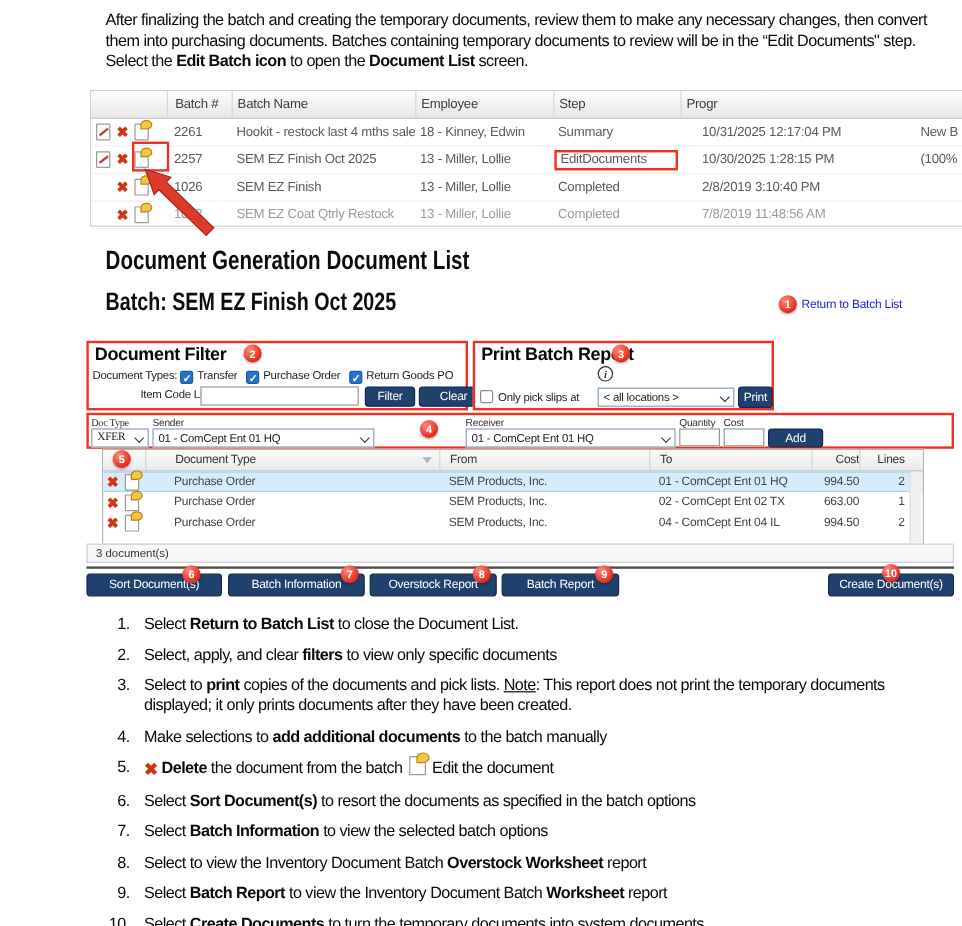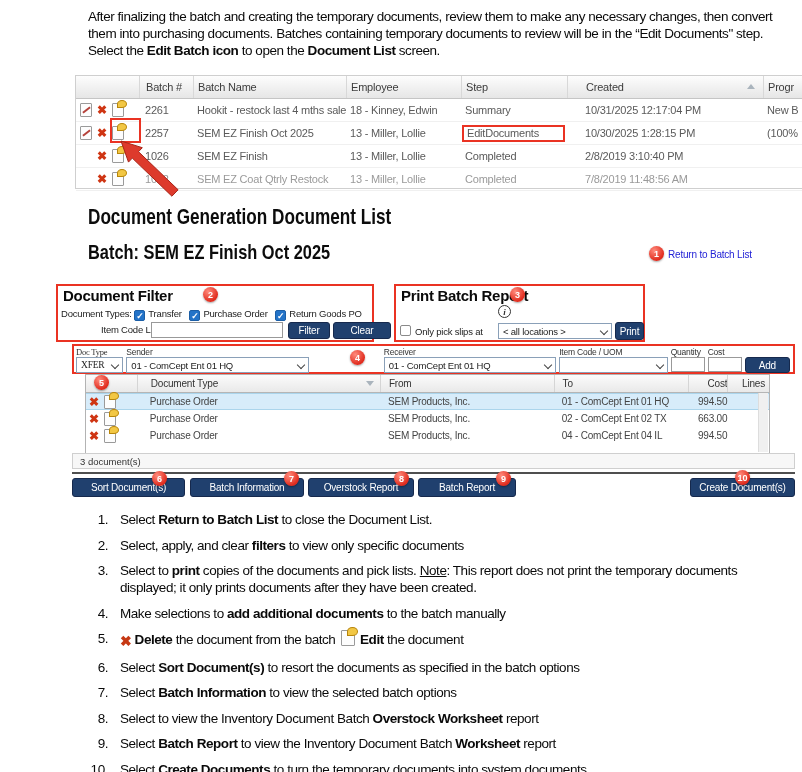--- a/index.html
+++ b/index.html
@@ -88,21 +88,21 @@
 
   
   .dtable{left:85px;top:374px;width:683px;height:78px;border:1px solid #b3b3b3;background:#fff;
     font-size:10px;color:#444;letter-spacing:-0.2px;}
   .dt-head{display:flex;height:17px;background:linear-gradient(#fbfbfb,#e9e9e9);
     border-bottom:1px solid #b5b5b5;color:#333;align-items:center;}
   .dt-head>div{border-left:1px solid #d5d5d5;height:100%;display:flex;align-items:center;box-sizing:border-box;}
   .dt-row{display:flex;height:17px;align-items:center;}
   .dt-row.sel{background:#d7ecfa;border-top:1px solid #abd5ec;border-bottom:1px solid #abd5ec;box-sizing:border-box;}
   .d-ic{width:35px;display:flex;align-items:center;padding-left:3px;box-sizing:border-box;}
-  .d-ty{width:245px;padding-left:13px;box-sizing:border-box;position:relative;margin-left:16px;}
+  .d-ty{width:245px;padding-left:24px;box-sizing:border-box;position:relative;}
   .d-fr{width:175px;padding-left:8px;box-sizing:border-box;}
   .d-to{width:135px;padding-left:8px;box-sizing:border-box;}
   .d-co{width:40px;text-align:right;box-sizing:border-box;}
   .d-li{width:42px;text-align:right;padding-right:4px;box-sizing:border-box;}
   .dt-scroll{position:absolute;right:1px;top:18px;bottom:1px;width:9px;background:#f0f0f0;border-left:1px solid #ddd;}
 
   .statusbar{left:72px;top:453px;width:723px;height:16px;background:#f7f7f7;border:1px solid #cfcfcf;
     box-sizing:border-box;font-size:9.5px;color:#333;display:flex;align-items:center;padding-left:7px;}
   .darkline{left:72px;top:472px;width:723px;height:2px;background:#4f4f4f;}
   .btnbar-btn{top:478px;height:19px;position:absolute;}
@@ -122,24 +122,20 @@
         </div>
       <div class="c-nm">
           <span>Batch Name</span>
         </div>
       <div class="c-em">
           <span>Employee</span>
         </div>
       <div class="c-st">
           <span>Step</span>
         </div>
-      <div class="c-cr">
-          <span>Created</span>
-          <span class="sort-up"></span>
-        </div>
       <div class="c-pr">
           <span>Progr</span>
         </div>
     </div>
 
     <div class="s1-row">
       <div class="c-ic">
         <span class="ico ico-page pencil"></span>
         <span class="ico ico-x"></span>
         <span class="ico ico-page bubble"></span>
@@ -196,21 +192,21 @@
   <div class="abs iconbox-red"></div>
   <svg class="abs" style="left:115px;top:135px;z-index:25;" width="70" height="65" viewBox="0 0 70 65">
     <polygon points="6,6 27.3,12.7 23.5,16.7 63.1,54.8 56.9,61.2 17.3,23.1 13.5,27.1" fill="#dd3a2c" stroke="#a82418" stroke-width="1"></polygon>
   </svg>
 
   <div class="abs cond h1">Document Generation Document List</div>
   <div class="abs cond h2">Batch: SEM EZ Finish Oct 2025</div>
   <div class="badge" style="left:649px;top:246px;">1</div>
   <div class="abs return-link">Return to Batch List</div>
 
-  <div class="abs redbox ui" style="left:56px;top:284px;width:318px;height:58px;">
+  <div class="abs redbox ui" style="left:72px;top:284px;width:318px;height:58px;">
     <div class="sec-head" style="position:absolute;left:5px;top:1px;">Document Filter</div>
     <div style="position:absolute;left:3px;top:22px;white-space:nowrap;">
       <span style="font-size:9.5px;">Document Types:</span>
       <span class="cb">✓</span><span style="font-size:9.5px;">Transfer</span>
       <span class="cb" style="margin-left:5px;">✓</span><span style="font-size:9.5px;">Purchase Order</span>
       <span class="cb" style="margin-left:5px;">✓</span><span style="font-size:9.5px;">Return Goods PO</span>
     </div>
     <div style="position:absolute;left:3px;top:38px;font-size:9.5px;padding-left:40px;">Item Code Like:</div>
     <input class="tin" style="position: absolute; left: 93px; top: 36px; width: 132px;" value="">
     <div class="navy-btn" style="position:absolute;left:230px;top:36px;width:42px;height:17px;">Filter</div>
@@ -245,27 +241,20 @@
         <div class="dd">
           <span>01 - ComCept Ent 01 HQ</span>
           <span class="chev"></span>
         </div>
       </div>
       <div class="acol" style="width:70px;"></div>
       <div class="acol" style="width:175px;">
         <span class="albl">Receiver</span>
         <div class="dd">
           <span>01 - ComCept Ent 01 HQ</span>
-          <span class="chev"></span>
-        </div>
-      </div>
-      <div class="acol" style="width:110px;">
-        <span class="albl">Item Code / UOM</span>
-        <div class="dd">
-          <span></span>
           <span class="chev"></span>
         </div>
       </div>
       <div class="acol" style="width:34px;">
         <span class="albl">Quantity</span>
         <input class="tin" style="width: 34px; height: 15px;" value="">
       </div>
       <div class="acol" style="width:34px;">
         <span class="albl">Cost</span>
         <input class="tin" style="width: 34px; height: 15px;" value="">
@@ -362,21 +351,21 @@
     <div class="instr-item">
       <span class="instr-num">3.</span>
       <span><span>Select to </span><span style="font-weight: bold;">print</span><span> copies of the documents and pick lists. </span><span style="text-decoration: underline;">Note</span><span>: This report does not print the temporary documents displayed; it only prints documents after they have been created.</span></span>
     </div>
     <div class="instr-item">
       <span class="instr-num">4.</span>
       <span><span>Make selections to </span><span style="font-weight: bold;">add additional documents</span><span> to the batch manually</span></span>
     </div>
     <div class="instr-item">
       <span class="instr-num">5.</span>
-      <span><span class="seg-icon delete-x-icon"></span><span> </span><span style="font-weight: bold;">Delete</span><span> the document from the batch    </span><span class="seg-icon edit-doc-icon"></span><span> </span><span style="font-weight: bold;">Edit</span><span> the document</span></span>
+      <span><span class="seg-icon delete-x-icon"></span><span> </span><span style="font-weight: bold;">Delete</span><span> the document from the batch    </span><span class="seg-icon edit-doc-icon"></span><span> </span><span style="font-weight: normal;">Edit</span><span> the document</span></span>
     </div>
     <div class="instr-item">
       <span class="instr-num">6.</span>
       <span><span>Select </span><span style="font-weight: bold;">Sort Document(s)</span><span> to resort the documents as specified in the batch options</span></span>
     </div>
     <div class="instr-item">
       <span class="instr-num">7.</span>
       <span><span>Select </span><span style="font-weight: bold;">Batch Information</span><span> to view the selected batch options</span></span>
     </div>
     <div class="instr-item">

